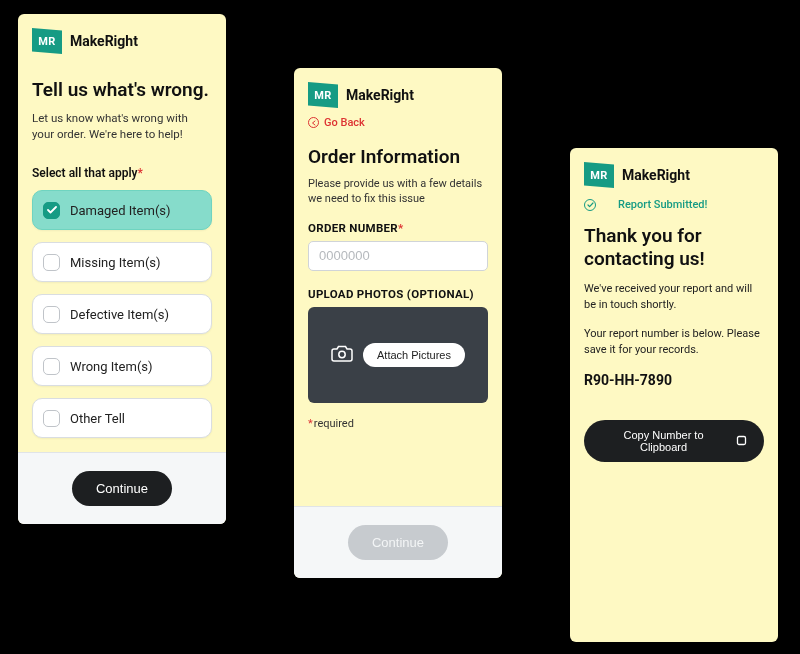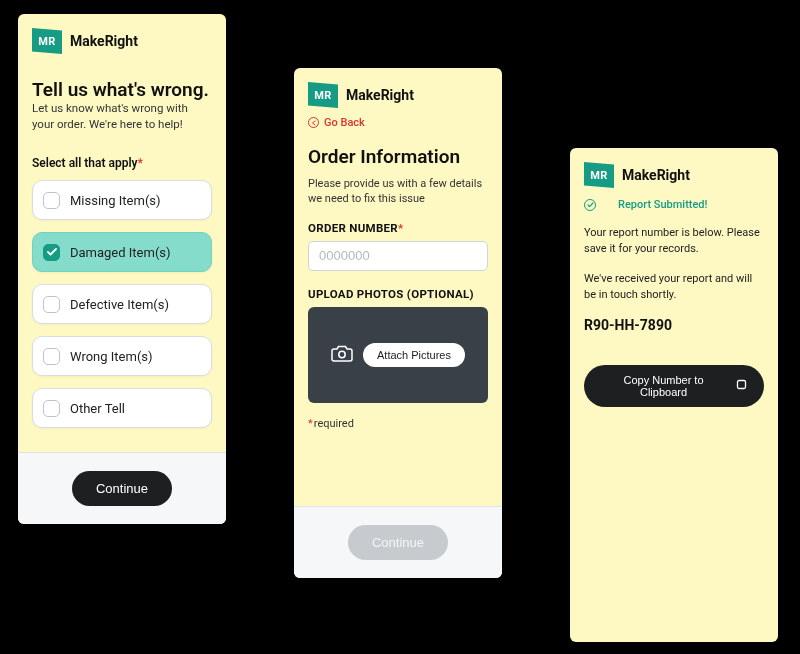--- a/index.html
+++ b/index.html
@@ -25,21 +25,21 @@
     clip-path: polygon(0% 0%, 100% 10%, 100% 100%, 0% 90%);
     display: flex; align-items: center; justify-content: center;
     color: #fff; font-weight: 700; font-size: 11px; letter-spacing: 0.5px;
   }
   .logo-text { font-weight: 700; font-size: 14px; color: #111; }
 
   
   #card1 { left: 18px; top: 14px; width: 208px; height: 510px; }
   #card1 .inner { padding: 14px 14px 0 14px; }
   #card1 .logo { margin-bottom: 24px; }
-  .c1-title { font-size: 19px; font-weight: 600; color: #111; }
+  .c1-title { font-size: 19px; font-weight: 600; color: #111; margin-bottom: 10px; }
   .c1-sub   { font-size: 11.5px; color: #333; line-height: 1.35; margin-bottom: 24px; }
   .c1-sel   { font-size: 12px; font-weight: 600; color: #111; margin-bottom: 10px; }
   .req { color: #d33; }
   .opt {
     background: #fff;
     border: 1px solid #d9dde1;
     border-radius: 10px;
     height: 40px;
     display: flex; align-items: center; gap: 10px;
     padding: 0 10px;
@@ -173,33 +173,33 @@
     <div class="logo">
       <div class="logo-mark">MR</div>
       <div class="logo-text">MakeRight</div>
     </div>
     <div class="c1-title">Tell us what's wrong.</div>
     <div class="c1-sub">Let us know what's wrong with your order. We're here to help!</div>
     <div class="c1-sel">
       <span>Select all that apply</span><span class="req">*</span>
     </div>
 
-    <div class="opt">
-      <span class="chk">
-        
-      </span>
-      <span>Missing Item(s)</span>
-    </div>
     <div class="opt selected">
       <span class="chk">
         <svg width="10" height="8" viewBox="0 0 10 8">
             <path d="M1 4 L3.5 6.5 L9 1" stroke="#fff" stroke-width="1.8" fill="none" stroke-linecap="round" stroke-linejoin="round"></path>
           </svg>
       </span>
       <span>Damaged Item(s)</span>
+    </div>
+    <div class="opt">
+      <span class="chk">
+        
+      </span>
+      <span>Missing Item(s)</span>
     </div>
     <div class="opt">
       <span class="chk">
         
       </span>
       <span>Defective Item(s)</span>
     </div>
     <div class="opt">
       <span class="chk">
         
@@ -267,22 +267,23 @@
       <div class="logo-text">MakeRight</div>
     </div>
     <div class="submitted">
       <span class="submitted-icon">
         <svg width="7" height="6" viewBox="0 0 7 6">
             <path d="M1 3 L2.6 4.6 L6 1" stroke="#169b84" stroke-width="1.2" fill="none" stroke-linecap="round" stroke-linejoin="round"></path>
           </svg>
       </span>
       <span>Report Submitted!</span>
     </div>
+    <div class="c3-title">Thank you for contacting us!</div>
+    <div class="c3-text">We've received your report and will be in touch shortly.</div>
     <div class="c3-text">Your report number is below. Please save it for your records.</div>
-    <div class="c3-text">We've received your report and will be in touch shortly.</div>
     <div class="report-num">R90-HH-7890</div>
     <button class="copy-btn">
       <span>Copy Number to Clipboard</span>
       <span>
         <svg width="13" height="13" viewBox="0 0 13 13" fill="none">
           <rect x="2.5" y="2.5" width="8" height="8" rx="1.5" stroke="#fff" stroke-width="1.3"></rect>
           <path d="M4.5 2.5 V1.5 a1 1 0 0 1 1 -1 h5 a1 1 0 0 1 1 1" stroke="#fff" stroke-width="1.3" opacity="0"></path>
           <path d="M4.5 9 L8.5 5" stroke="#fff" stroke-width="1.3" stroke-linecap="round" opacity="0"></path>
           <path d="M9 10.5 a2 2 0 0 0 2 -2" stroke="#fff" stroke-width="1.1" opacity="0"></path>
           <path d="M8.5 8.5 L10 10" stroke="#fff" stroke-width="0"></path>

